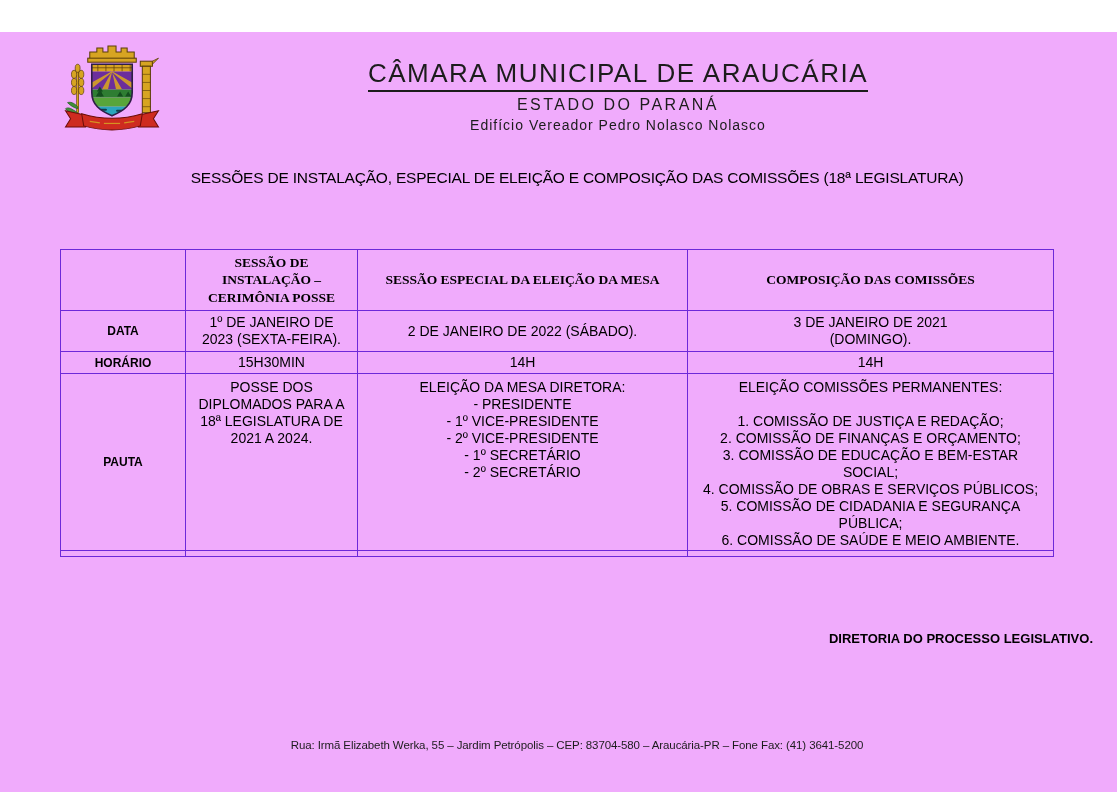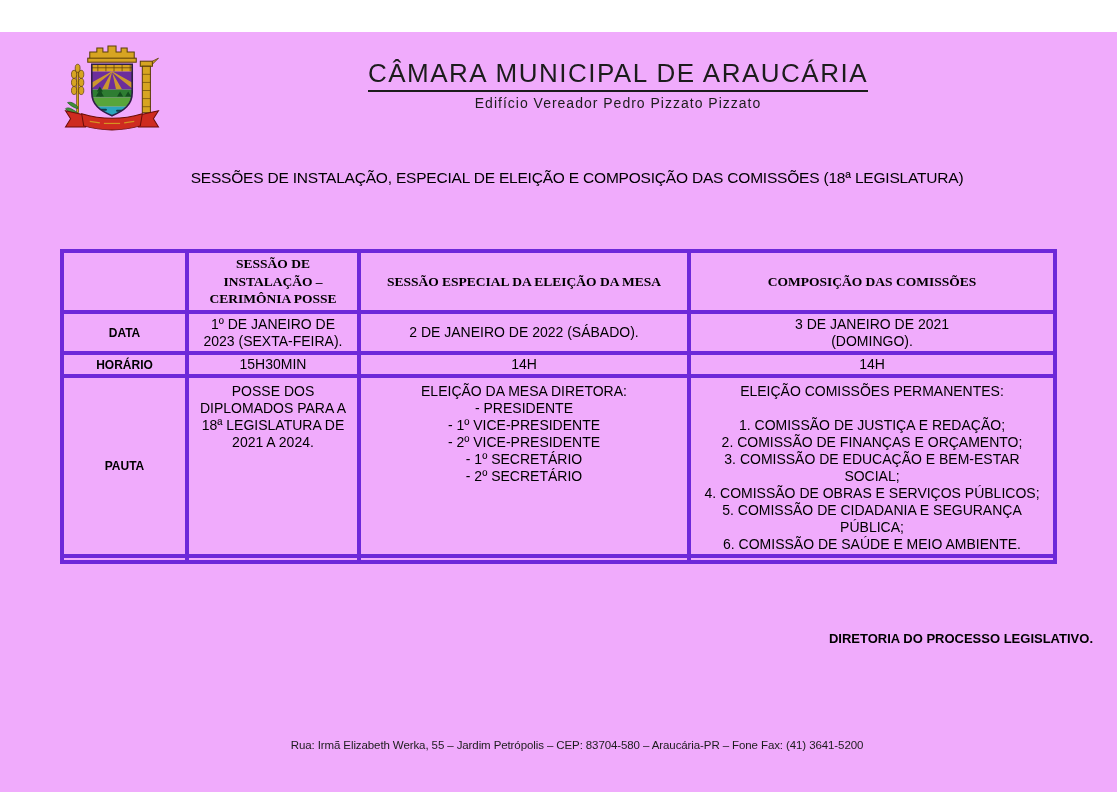--- a/index.html
+++ b/index.html
@@ -22,21 +22,21 @@
   .doc-title {
     position:absolute; left:37px; top:137px; width:1080px; text-align:center;
     font-weight:normal; font-size:15.5px; letter-spacing:-0.2px; color:#000;
   }
 
   
   table.sessions {
     position:absolute; left:60px; top:217px; border-collapse:collapse; table-layout:fixed;
   }
   .sessions td, .sessions th {
-    border:4px solid #6d28d9; padding:1px 4px; text-align:center;
+    border:1px solid #6d28d9; padding:1px 4px; text-align:center;
     vertical-align:middle; overflow:hidden;
   }
   th.col-head {
     font-family:"Liberation Serif", serif; font-size:13.5px; font-weight:bold;
     white-space:pre-line; line-height:1.3; color:#000;
   }
   td.row-label { font-weight:bold; font-size:12px; color:#000; }
   td.cell { font-size:14px; line-height:17px; white-space:pre-line; color:#000; }
   td.top-align { vertical-align:top; padding-top:5px; }
 
@@ -138,21 +138,22 @@
       <g stroke-width="1.2" opacity="0.85" stroke="#D7A422">
         <line x1="28" y1="78.5" x2="38" y2="80"></line>
         <line x1="42" y1="80.6" x2="58" y2="80.6"></line>
         <line x1="62" y1="80" x2="72" y2="78.5"></line>
       </g>
     </g>
   </svg>
 
   <div class="org">
     <div><span class="org-title">CÂMARA MUNICIPAL DE ARAUCÁRIA</span></div>
-    <div class="org-building">Edifício Vereador Pedro Pizzato Pizzato</div>
+    <div class="org-state">ESTADO DO PARANÁ</div>
+    <div class="org-building">Edifício Vereador Pedro Nolasco Nolasco</div>
   </div>
 
   <div class="doc-title">SESSÕES DE INSTALAÇÃO, ESPECIAL DE ELEIÇÃO E COMPOSIÇÃO DAS COMISSÕES (18ª LEGISLATURA)</div>
 
   <table class="sessions">
     <colgroup>
       <col style="width:125px">
         <col style="width:172px">
         <col style="width:330px">
         <col style="width:366px">

